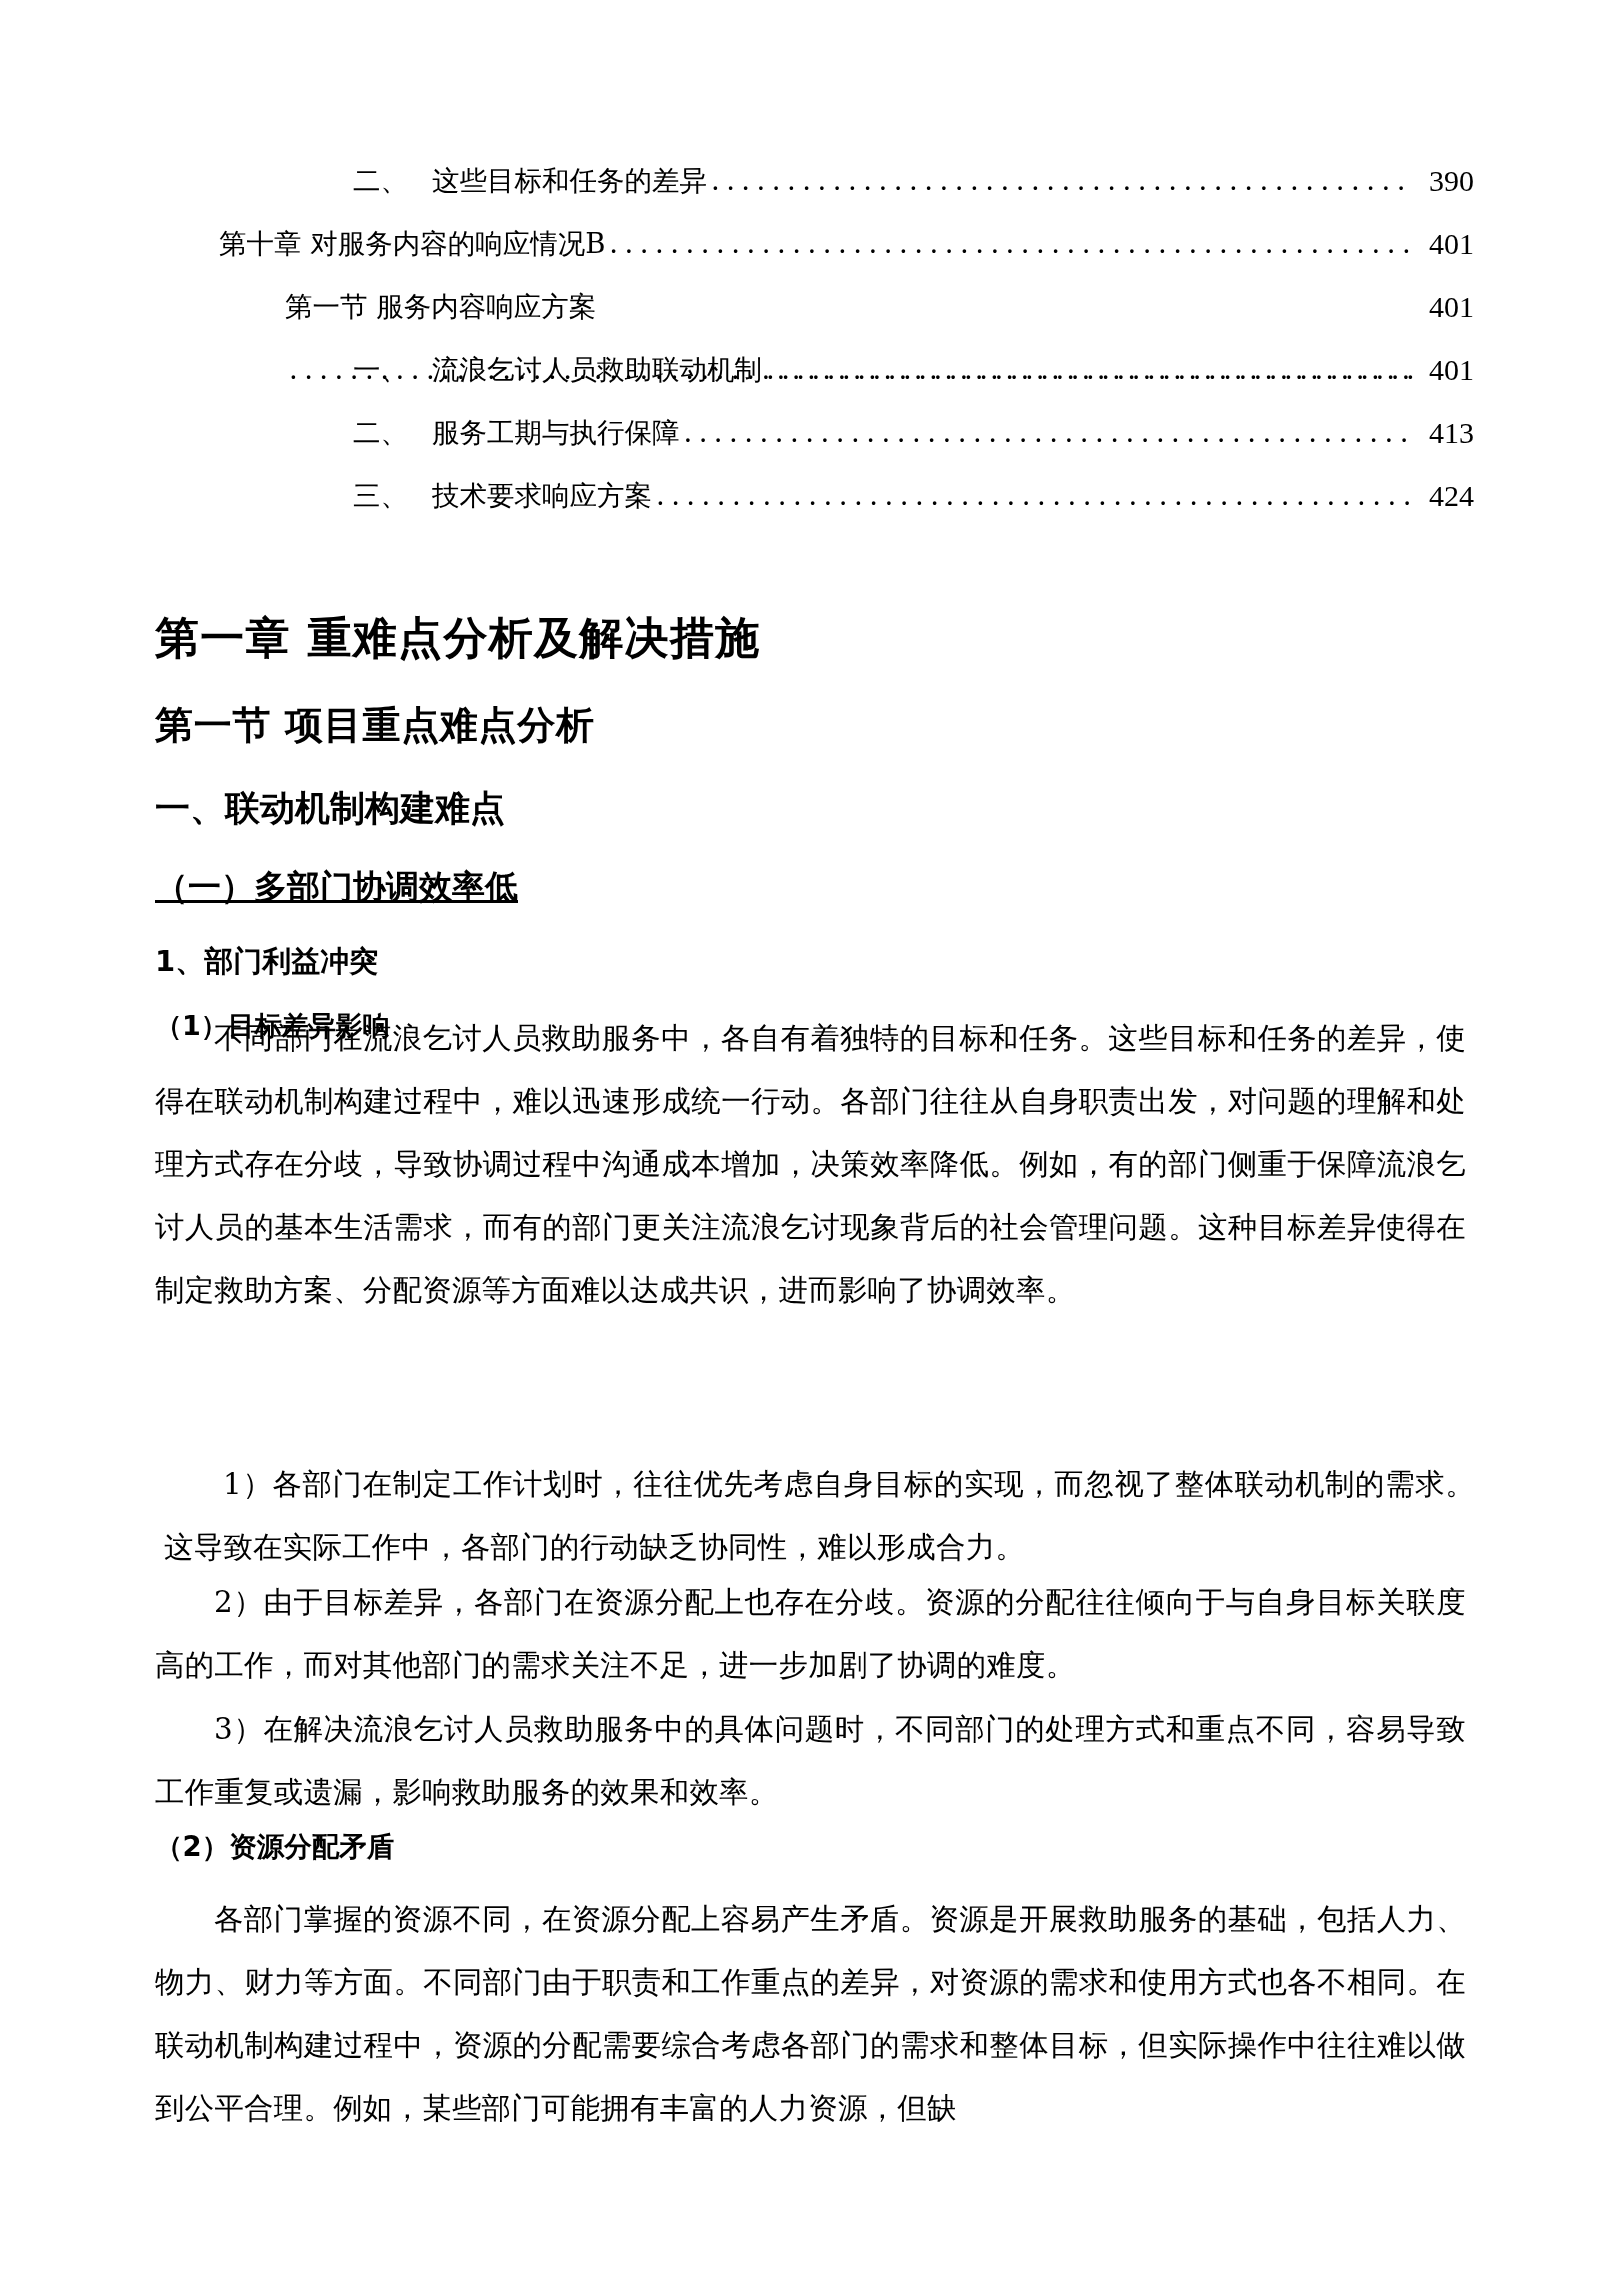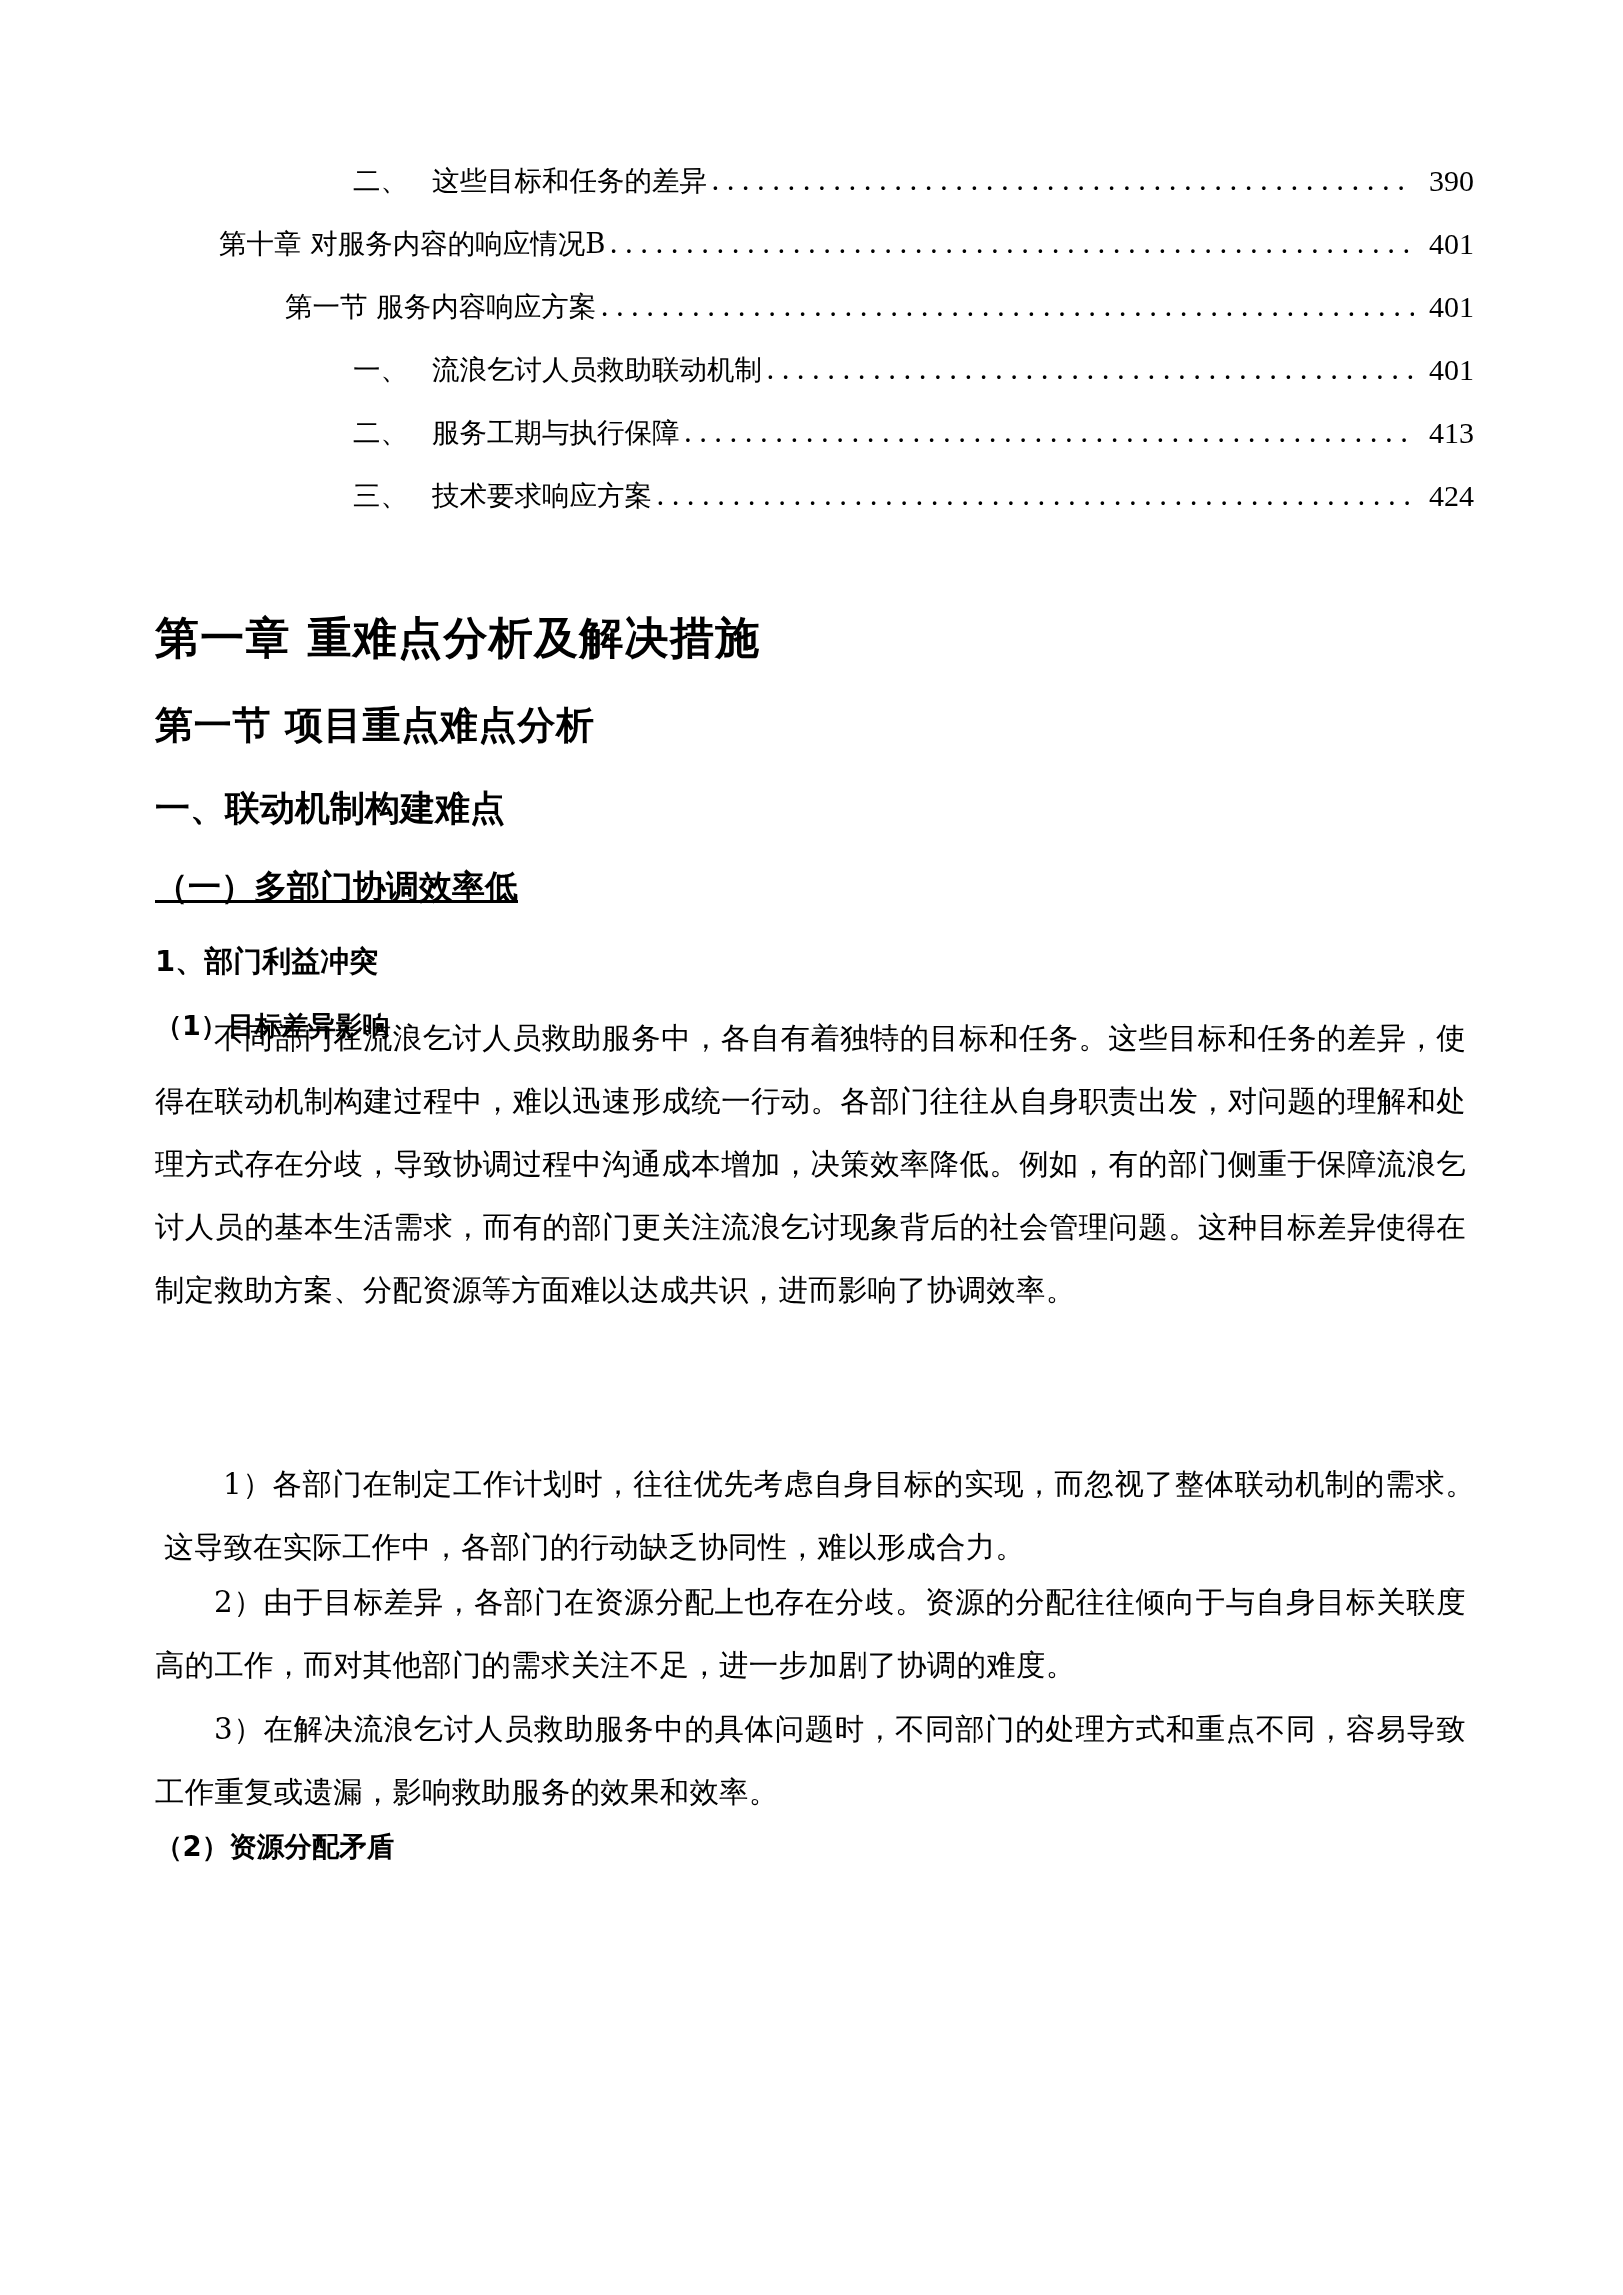--- a/index.html
+++ b/index.html
@@ -51,21 +51,21 @@
 
     <div class="toc-row">
       <span class="title" style="left:219px; right:209px;">
         <span class="txt">第十章 对服务内容的响应情况B</span>
         <span class="dots">..............................................................................................................................</span>
       </span>
       <span class="page-no">401</span>
     </div>
 
     <div class="toc-row">
-      <span class="title" style="left:285px; right:209px;">
+      <span class="title" style="left:285px; right:209px;flex-direction:column;">
         <span class="txt">第一节 服务内容响应方案</span>
         <span class="dots">..............................................................................................................................</span>
       </span>
       <span class="page-no">401</span>
     </div>
 
     <div class="toc-row">
       <span class="num" style="left:353px;">一、</span>
       <span class="title" style="left:432px; right:209px;">
         <span class="txt">流浪乞讨人员救助联动机制</span>
@@ -100,15 +100,16 @@
   <div class="h h5">1、部门利益冲突</div>
   <div class="h h6">（1）目标差异影响</div>
 
   <p class="para p1" style="margin:0;">不同部门在流浪乞讨人员救助服务中，各自有着独特的目标和任务。这些目标和任务的差异，使得在联动机制构建过程中，难以迅速形成统一行动。各部门往往从自身职责出发，对问题的理解和处理方式存在分歧，导致协调过程中沟通成本增加，决策效率降低。例如，有的部门侧重于保障流浪乞讨人员的基本生活需求，而有的部门更关注流浪乞讨现象背后的社会管理问题。这种目标差异使得在制定救助方案、分配资源等方面难以达成共识，进而影响了协调效率。</p>
   <p class="para p2" style="margin:9px;">1）各部门在制定工作计划时，往往优先考虑自身目标的实现，而忽视了整体联动机制的需求。这导致在实际工作中，各部门的行动缺乏协同性，难以形成合力。</p>
   <p class="para p3" style="margin:0;">2）由于目标差异，各部门在资源分配上也存在分歧。资源的分配往往倾向于与自身目标关联度高的工作，而对其他部门的需求关注不足，进一步加剧了协调的难度。</p>
   <p class="para p4" style="margin:0;">3）在解决流浪乞讨人员救助服务中的具体问题时，不同部门的处理方式和重点不同，容易导致工作重复或遗漏，影响救助服务的效果和效率。</p>
 
   <div class="h h6b">（2）资源分配矛盾</div>
 
+  <p class="para p5" style="margin:0;">各部门掌握的资源不同，在资源分配上容易产生矛盾。资源是开展救助服务的基础，包括人力、物力、财力等方面。不同部门由于职责和工作重点的差异，对资源的需求和使用方式也各不相同。在联动机制构建过程中，资源的分配需要综合考虑各部门的需求和整体目标，但实际操作中往往难以做到公平合理。例如，某些部门可能拥有丰富的人力资源，但缺</p>
 
 </div>
 
 
 </body></html>

